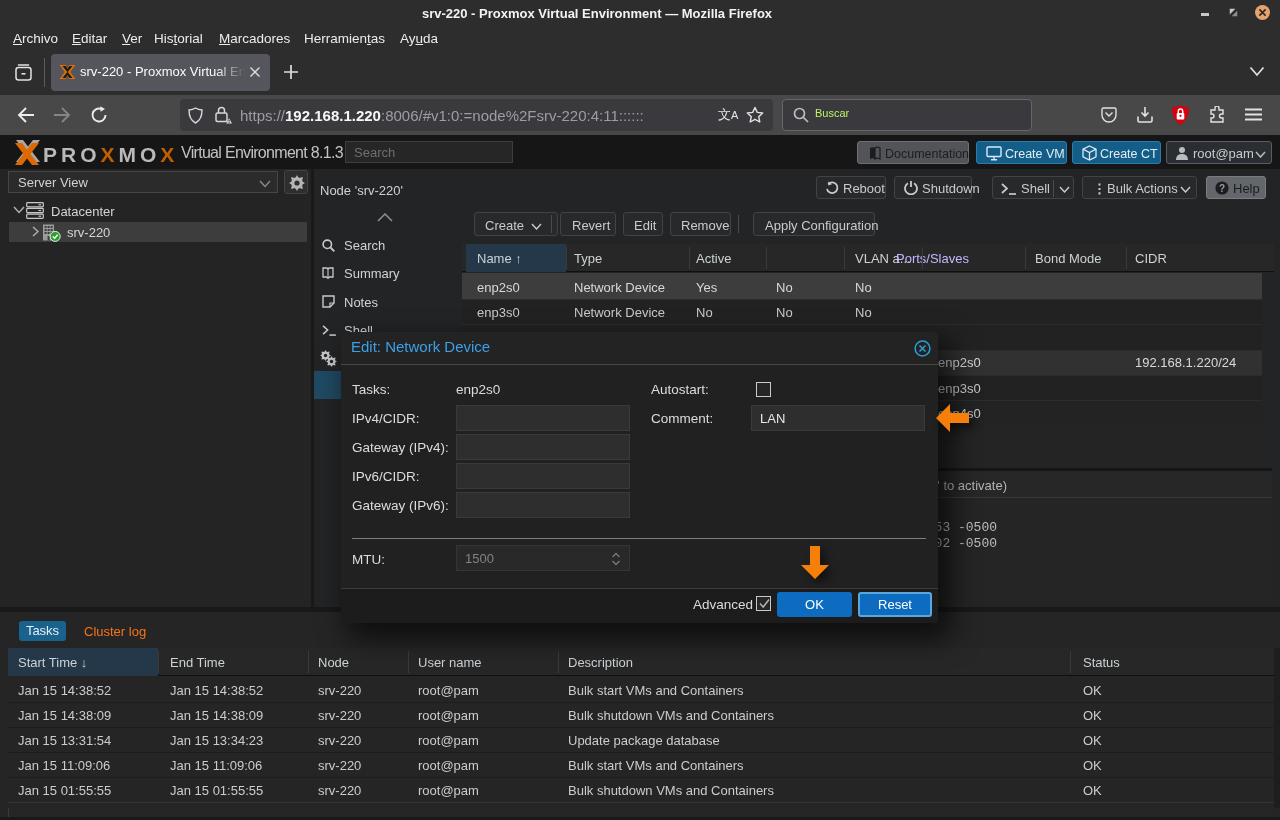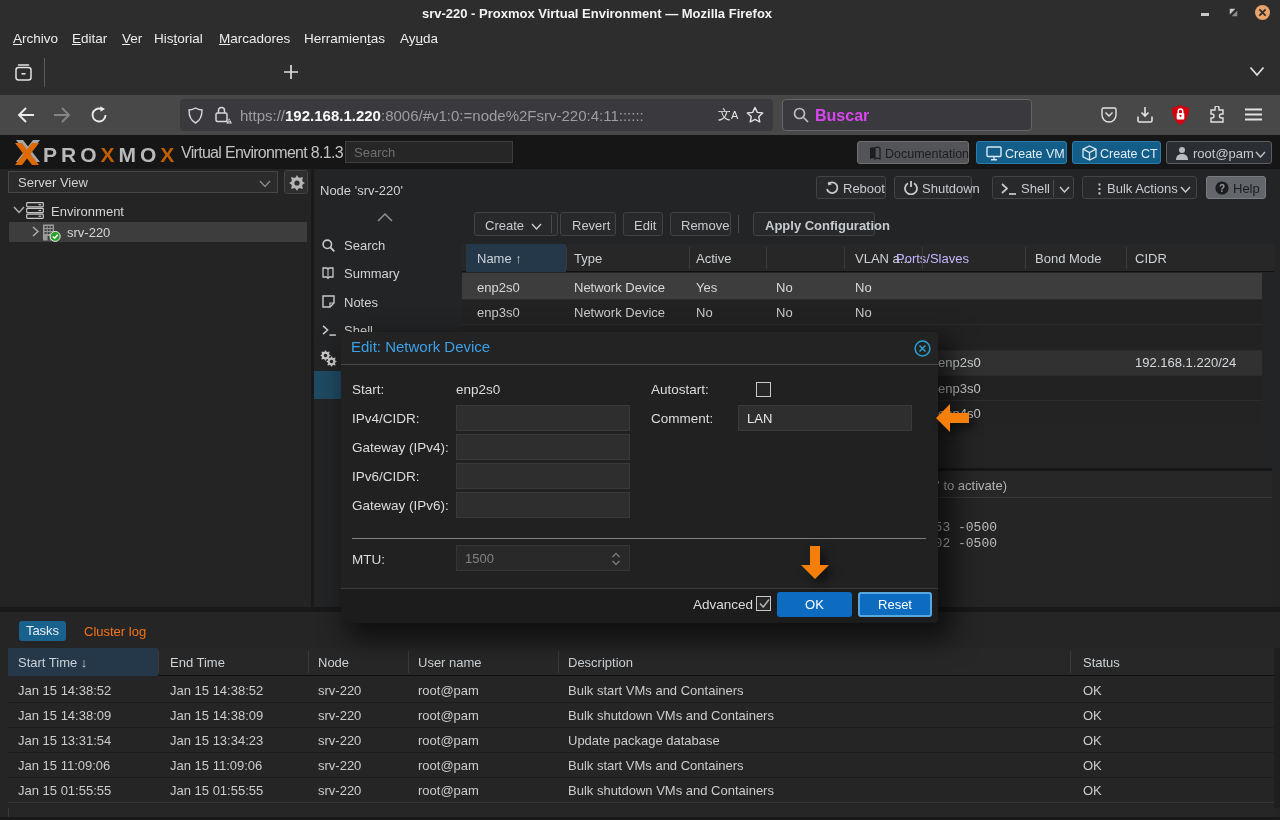--- a/index.html
+++ b/index.html
@@ -64,20 +64,30 @@
   <div class="menu-item" style="left:400px">Ay<u>u</u>da</div>
 
   <div id="tabbar" class="abs"></div>
 
   <svg class="abs" style="left:15px; top:64px;" width="17" height="17" viewBox="0 0 17 17">
     <rect x="1" y="3.5" width="15" height="12.5" rx="2.5" fill="none" stroke="#e2e2e2" stroke-width="1.5"></rect>
     <path d="M3.5 1 L13.5 1" stroke="#e2e2e2" stroke-width="1.6" stroke-linecap="round"></path>
     <path d="M6.5 9.8 L10.5 9.8" stroke="#e2e2e2" stroke-width="1.6"></path>
   </svg>
   <div class="abs" style="left:44px; top:58px; width:1px; height:29px; background:#5c5c5c;"></div>
+  <div id="tab" class="abs">
+    <svg class="abs" style="left:7px; top:11px;" width="19" height="14" viewBox="0 0 34 30">
+      <path d="M0 0 L13 0 L17 6 L21 0 L34 0 L22.5 15 L34 30 L21 30 L17 24 L13 30 L0 30 L11.5 15 Z" fill="#e57000"></path>
+      <path d="M6 2 L13.5 2 L17 8 L20.5 2 L28 2 L17.5 15 L28 28 L20.5 28 L17 22 L13.5 28 L6 28 L16.5 15 Z" fill="#1c1c1c"></path>
+    </svg>
+    <div id="tabtitle" class="abs">srv-220 - Proxmox Virtual En</div>
+    <svg class="abs" style="left:197px; top:11px;" width="14" height="14" viewBox="0 0 14 14">
+      <path d="M2.5 2.5 L11.5 11.5 M11.5 2.5 L2.5 11.5" stroke="#dcdcdc" stroke-width="1.4"></path>
+    </svg>
+  </div>
   <svg class="abs" style="left:283px; top:64px;" width="16" height="16" viewBox="0 0 16 16">
     <path d="M8 1 L8 15 M1 8 L15 8" stroke="#dedede" stroke-width="1.7"></path>
   </svg>
   <svg class="abs" style="left:1249px; top:66px;" width="16" height="11" viewBox="0 0 16 11">
     <path d="M1.5 1.5 L8 9 L14.5 1.5" stroke="#dedede" stroke-width="1.8" fill="none"></path>
   </svg>
 
   <div id="navbar" class="abs"></div>
 
   <svg class="abs" style="left:17px; top:107px;" width="18" height="16" viewBox="0 0 18 16">
@@ -106,21 +116,21 @@
 
   <div class="abs" style="left:718px; top:106px; font-size:13px; color:#e6e6e6;">文<span style="font-size:11px;">A</span></div>
   <svg class="abs" style="left:746px; top:106px;" width="18" height="18" viewBox="0 0 18 18">
     <path d="M9 1.5 L11.3 6.4 L16.7 7 L12.7 10.7 L13.8 16 L9 13.3 L4.2 16 L5.3 10.7 L1.3 7 L6.7 6.4 Z" fill="none" stroke="#e2e2e2" stroke-width="1.4" stroke-linejoin="round"></path>
   </svg>
 
   <svg class="abs" style="left:793px; top:107px;" width="16" height="16" viewBox="0 0 16 16">
     <circle cx="6.5" cy="6.5" r="5" fill="none" stroke="#bdbdbd" stroke-width="1.7"></circle>
     <path d="M10.5 10.5 L15 15" stroke="#bdbdbd" stroke-width="1.7"></path>
   </svg>
-  <div class="abs" style="left:815px; top:107px; font-size:16px; color:#d946ef;font-weight:bold;">Buscar</div>
+  <div class="abs" style="left:815px; top:107px; font-size:11px; color:#bef264;">Buscar</div>
 
   <svg class="abs" style="left:1101px; top:107px;" width="16" height="16" viewBox="0 0 16 16">
     <path d="M1 2.5 A1.5 1.5 0 0 1 2.5 1 L13.5 1 A1.5 1.5 0 0 1 15 2.5 L15 8 A7 7 0 0 1 1 8 Z" fill="none" stroke="#e2e2e2" stroke-width="1.4"></path>
     <path d="M4.5 5.5 L8 9 L11.5 5.5" stroke="#e2e2e2" stroke-width="1.4" fill="none"></path>
   </svg>
   <svg class="abs" style="left:1137px; top:106px;" width="16" height="17" viewBox="0 0 16 17">
     <path d="M8 1 L8 10 M4.5 6.5 L8 10 L11.5 6.5" stroke="#e2e2e2" stroke-width="1.6" fill="none"></path>
     <path d="M1 10.5 L1 14.5 A1.5 1.5 0 0 0 2.5 16 L13.5 16 A1.5 1.5 0 0 0 15 14.5 L15 10.5" stroke="#e2e2e2" stroke-width="1.6" fill="none"></path>
   </svg>
   <svg class="abs" style="left:1171px; top:104px;" width="19" height="22" viewBox="0 0 19 22">
@@ -197,21 +207,21 @@
       <path d="M1 1 L6 6.5 L11 1" stroke="#b0b0b0" stroke-width="1.5" fill="none"></path>
     </svg>
   <svg class="abs" style="left:26px; top:202px;" width="18" height="17" viewBox="0 0 18 17">
     <rect x="0.7" y="0.7" width="16.6" height="4.2" rx="0.8" fill="none" stroke="#c9c9c9" stroke-width="1.2"></rect>
     <rect x="0.7" y="6.4" width="16.6" height="4.2" rx="0.8" fill="none" stroke="#c9c9c9" stroke-width="1.2"></rect>
     <rect x="0.7" y="12.1" width="16.6" height="4.2" rx="0.8" fill="none" stroke="#c9c9c9" stroke-width="1.2"></rect>
     <rect x="12.5" y="2.2" width="2.6" height="1.2" fill="#c9c9c9"></rect>
     <rect x="12.5" y="7.9" width="2.6" height="1.2" fill="#c9c9c9"></rect>
     <rect x="12.5" y="13.6" width="2.6" height="1.2" fill="#c9c9c9"></rect>
   </svg>
-  <div class="abs" style="left:51px; top:204px; color:#d5d5d5;">Environment</div>
+  <div class="abs" style="left:51px; top:204px; color:#d5d5d5;">Datacenter</div>
   <div class="abs" style="left:9px; top:222px; width:298px; height:20px; background:#3d3d3d;"></div>
   <svg class="abs" style="left:32px; top:226px;" width="7" height="11" viewBox="0 0 7 11">
       <path d="M1 1 L6 5.5 L1 10" stroke="#b0b0b0" stroke-width="1.5" fill="none"></path>
     </svg>
   <svg class="abs" style="left:42px; top:224px;" width="19" height="18" viewBox="0 0 19 18">
     <rect x="1" y="0.5" width="11" height="16" fill="#9b9b9b"></rect>
     <g fill="#3d3d3d">
       <rect x="2.6" y="2" width="2" height="2"></rect>
         <rect x="5.6" y="2" width="2" height="2"></rect>
         <rect x="8.6" y="2" width="2" height="2"></rect>
@@ -285,21 +295,21 @@
   <div class="btn" style="left:560px; top:212px; width:56px; height:24px;">
       <span style="position:absolute;left:11px;top:5px;">Revert</span>
     </div>
   <div class="btn" style="left:623px; top:212px; width:40px; height:24px;">
       <span style="position:absolute;left:10px;top:5px;">Edit</span>
     </div>
   <div class="btn" style="left:670px; top:212px; width:61px; height:24px;">
       <span style="position:absolute;left:10px;top:5px;">Remove</span>
     </div>
   <div class="abs" style="left:738px; top:215px; width:1px; height:18px; background:#4a4a4a;"></div>
-  <div class="btn" style="left:753px; top:212px; width:122px; height:24px;font-weight:bold;">
+  <div class="btn" style="left:753px; top:212px; width:122px; height:24px;">
       <span style="position:absolute;left:11px;top:5px;">Apply Configuration</span>
     </div>
 
   <div class="abs" style="left:311px; top:371px; width:151px; height:28px; background:#1f4a63;"></div>
   <svg class="abs" style="left:322px; top:239px;" width="13" height="13" viewBox="0 0 13 13">
     <circle cx="5.3" cy="5.3" r="4.2" fill="none" stroke="#c9c9c9" stroke-width="1.6"></circle>
     <path d="M8.5 8.5 L12.3 12.3" stroke="#c9c9c9" stroke-width="1.8"></path>
   </svg>
   <div class="abs" style="left:344px; top:238px; color:#d2d2d2;">Search</div>
   <svg class="abs" style="left:321px; top:266px;" width="14" height="14" viewBox="0 0 14 14">
@@ -432,34 +442,34 @@
   <div class="abs" style="left:0px; top:817px; width:1280px; height:3px; background:#191919;"></div>
 
   <div id="modal" class="abs">
     <div style="position:absolute; left:0; top:0; width:597px; height:33px; background:#232323; border-bottom:1px solid #484848;"></div>
     <div style="position:absolute; left:10px; top:6px; font-size:15px; color:#3ba0e8;">Edit: Network Device</div>
     <svg style="position:absolute; left:573px; top:8px;" width="17" height="17" viewBox="0 0 17 17">
       <circle cx="8.5" cy="8.5" r="7.4" fill="none" stroke="#2aa0d4" stroke-width="1.5"></circle>
       <path d="M5.5 5.5 L11.5 11.5 M11.5 5.5 L5.5 11.5" stroke="#2aa0d4" stroke-width="1.5"></path>
     </svg>
 
-    <div style="position:absolute; left:11px; top:50px; color:#dcdcdc; font-size:13.5px;">Start:</div>
+    <div style="position:absolute; left:11px; top:50px; color:#dcdcdc; font-size:13.5px;">Tasks:</div>
     <div style="position:absolute; left:115px; top:50px; color:#dcdcdc; font-size:13.5px;">enp2s0</div>
     <div style="position:absolute; left:11px; top:79px; color:#dcdcdc; font-size:13.5px;">IPv4/CIDR:</div>
     <div style="position:absolute; left:11px; top:108px; color:#dcdcdc; font-size:13.5px;">Gateway (IPv4):</div>
     <div style="position:absolute; left:11px; top:137px; color:#dcdcdc; font-size:13.5px;">IPv6/CIDR:</div>
     <div style="position:absolute; left:11px; top:166px; color:#dcdcdc; font-size:13.5px;">Gateway (IPv6):</div>
     <div class="inp" style="left:115px; top:73px;"></div>
     <div class="inp" style="left:115px; top:102px;"></div>
     <div class="inp" style="left:115px; top:131px;"></div>
     <div class="inp" style="left:115px; top:160px;"></div>
     <div style="position:absolute; left:310px; top:50px; color:#dcdcdc; font-size:13.5px;">Autostart:</div>
     <div class="chk" style="left:415px; top:50px;"></div>
     <div style="position:absolute; left:310px; top:79px; color:#dcdcdc; font-size:13.5px;">Comment:</div>
-    <div class="inp" style="left:397px; top:73px;">
+    <div class="inp" style="left:410px; top:73px;">
         <span style="position:absolute; left:8px; top:5px; color:#e8e8e8;">LAN</span>
       </div>
 
     <div style="position:absolute; left:11px; top:206px; width:574px; height:1px; background:#7e7e7e;"></div>
 
     <div style="position:absolute; left:11px; top:220px; color:#dcdcdc; font-size:13.5px;">MTU:</div>
     <div class="inp" style="left:115px; top:213px; background:#292929; border-color:#353535;">
       <span style="position:absolute; left:8px; top:5px; color:#828282;">1500</span>
       <svg style="position:absolute; left:153px; top:5px;" width="12" height="16" viewBox="0 0 12 16">
         <path d="M2.5 6 L6 2.5 L9.5 6" stroke="#787878" stroke-width="1.4" fill="none"></path>

